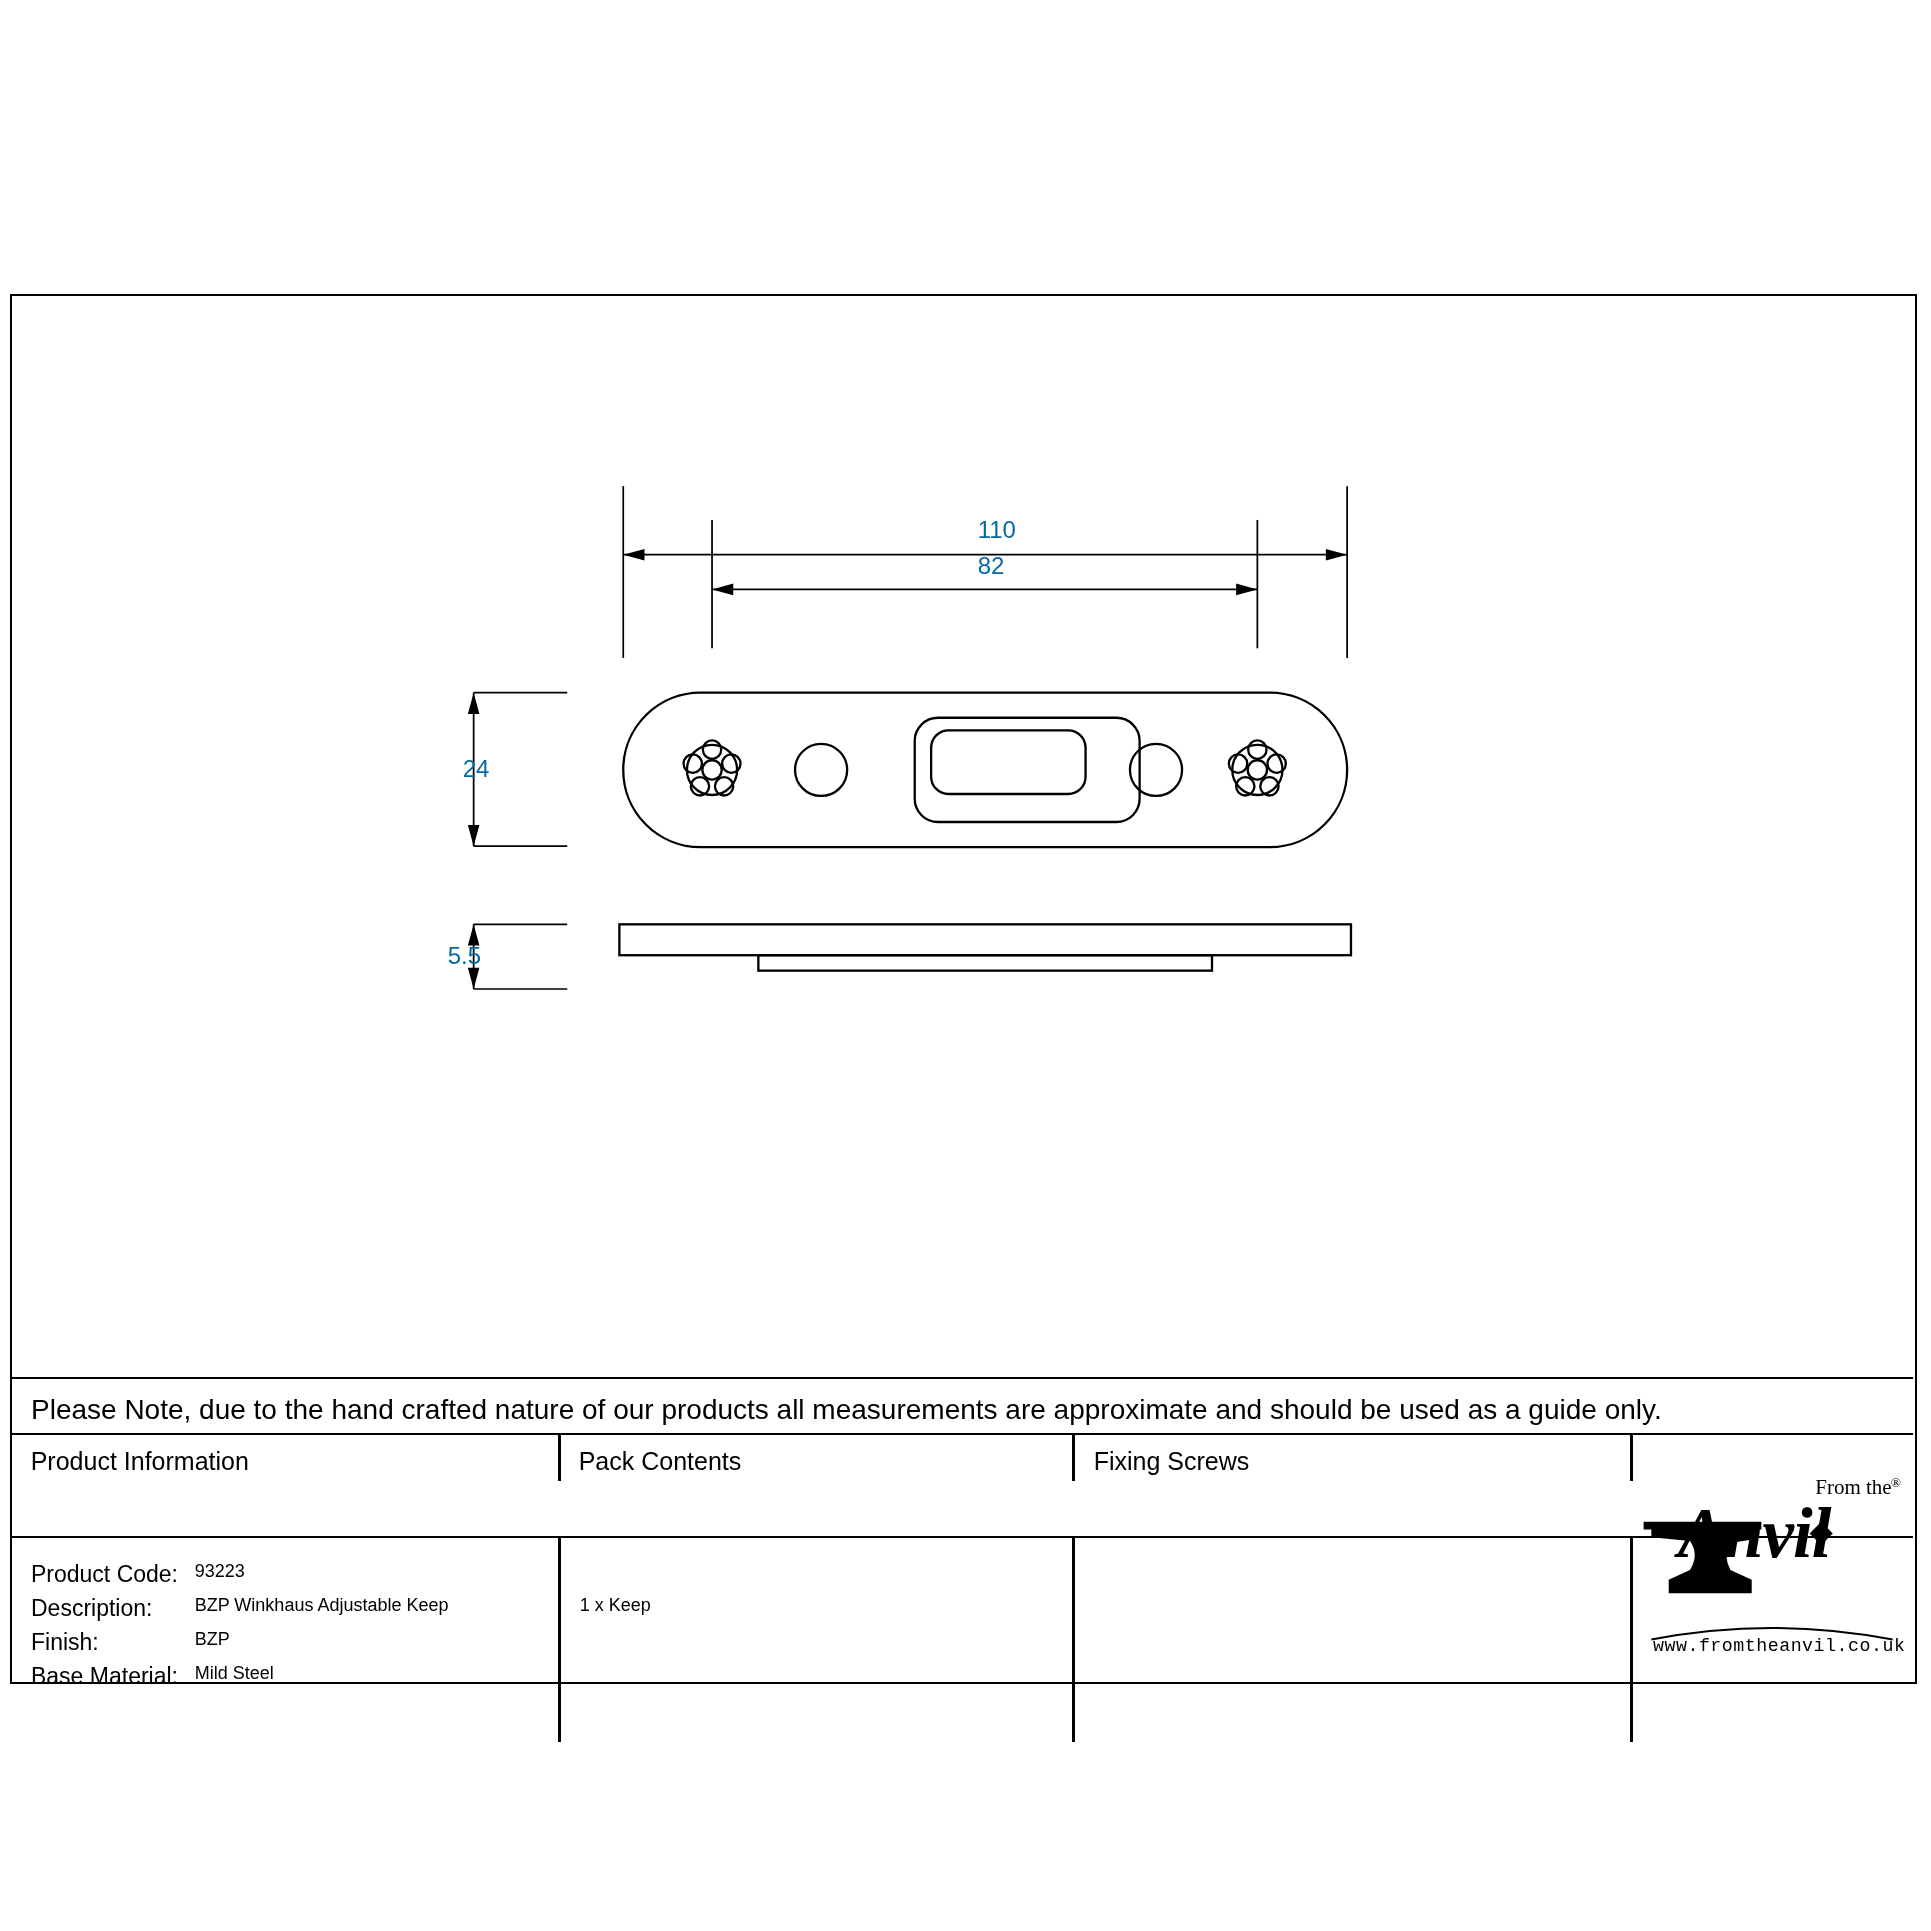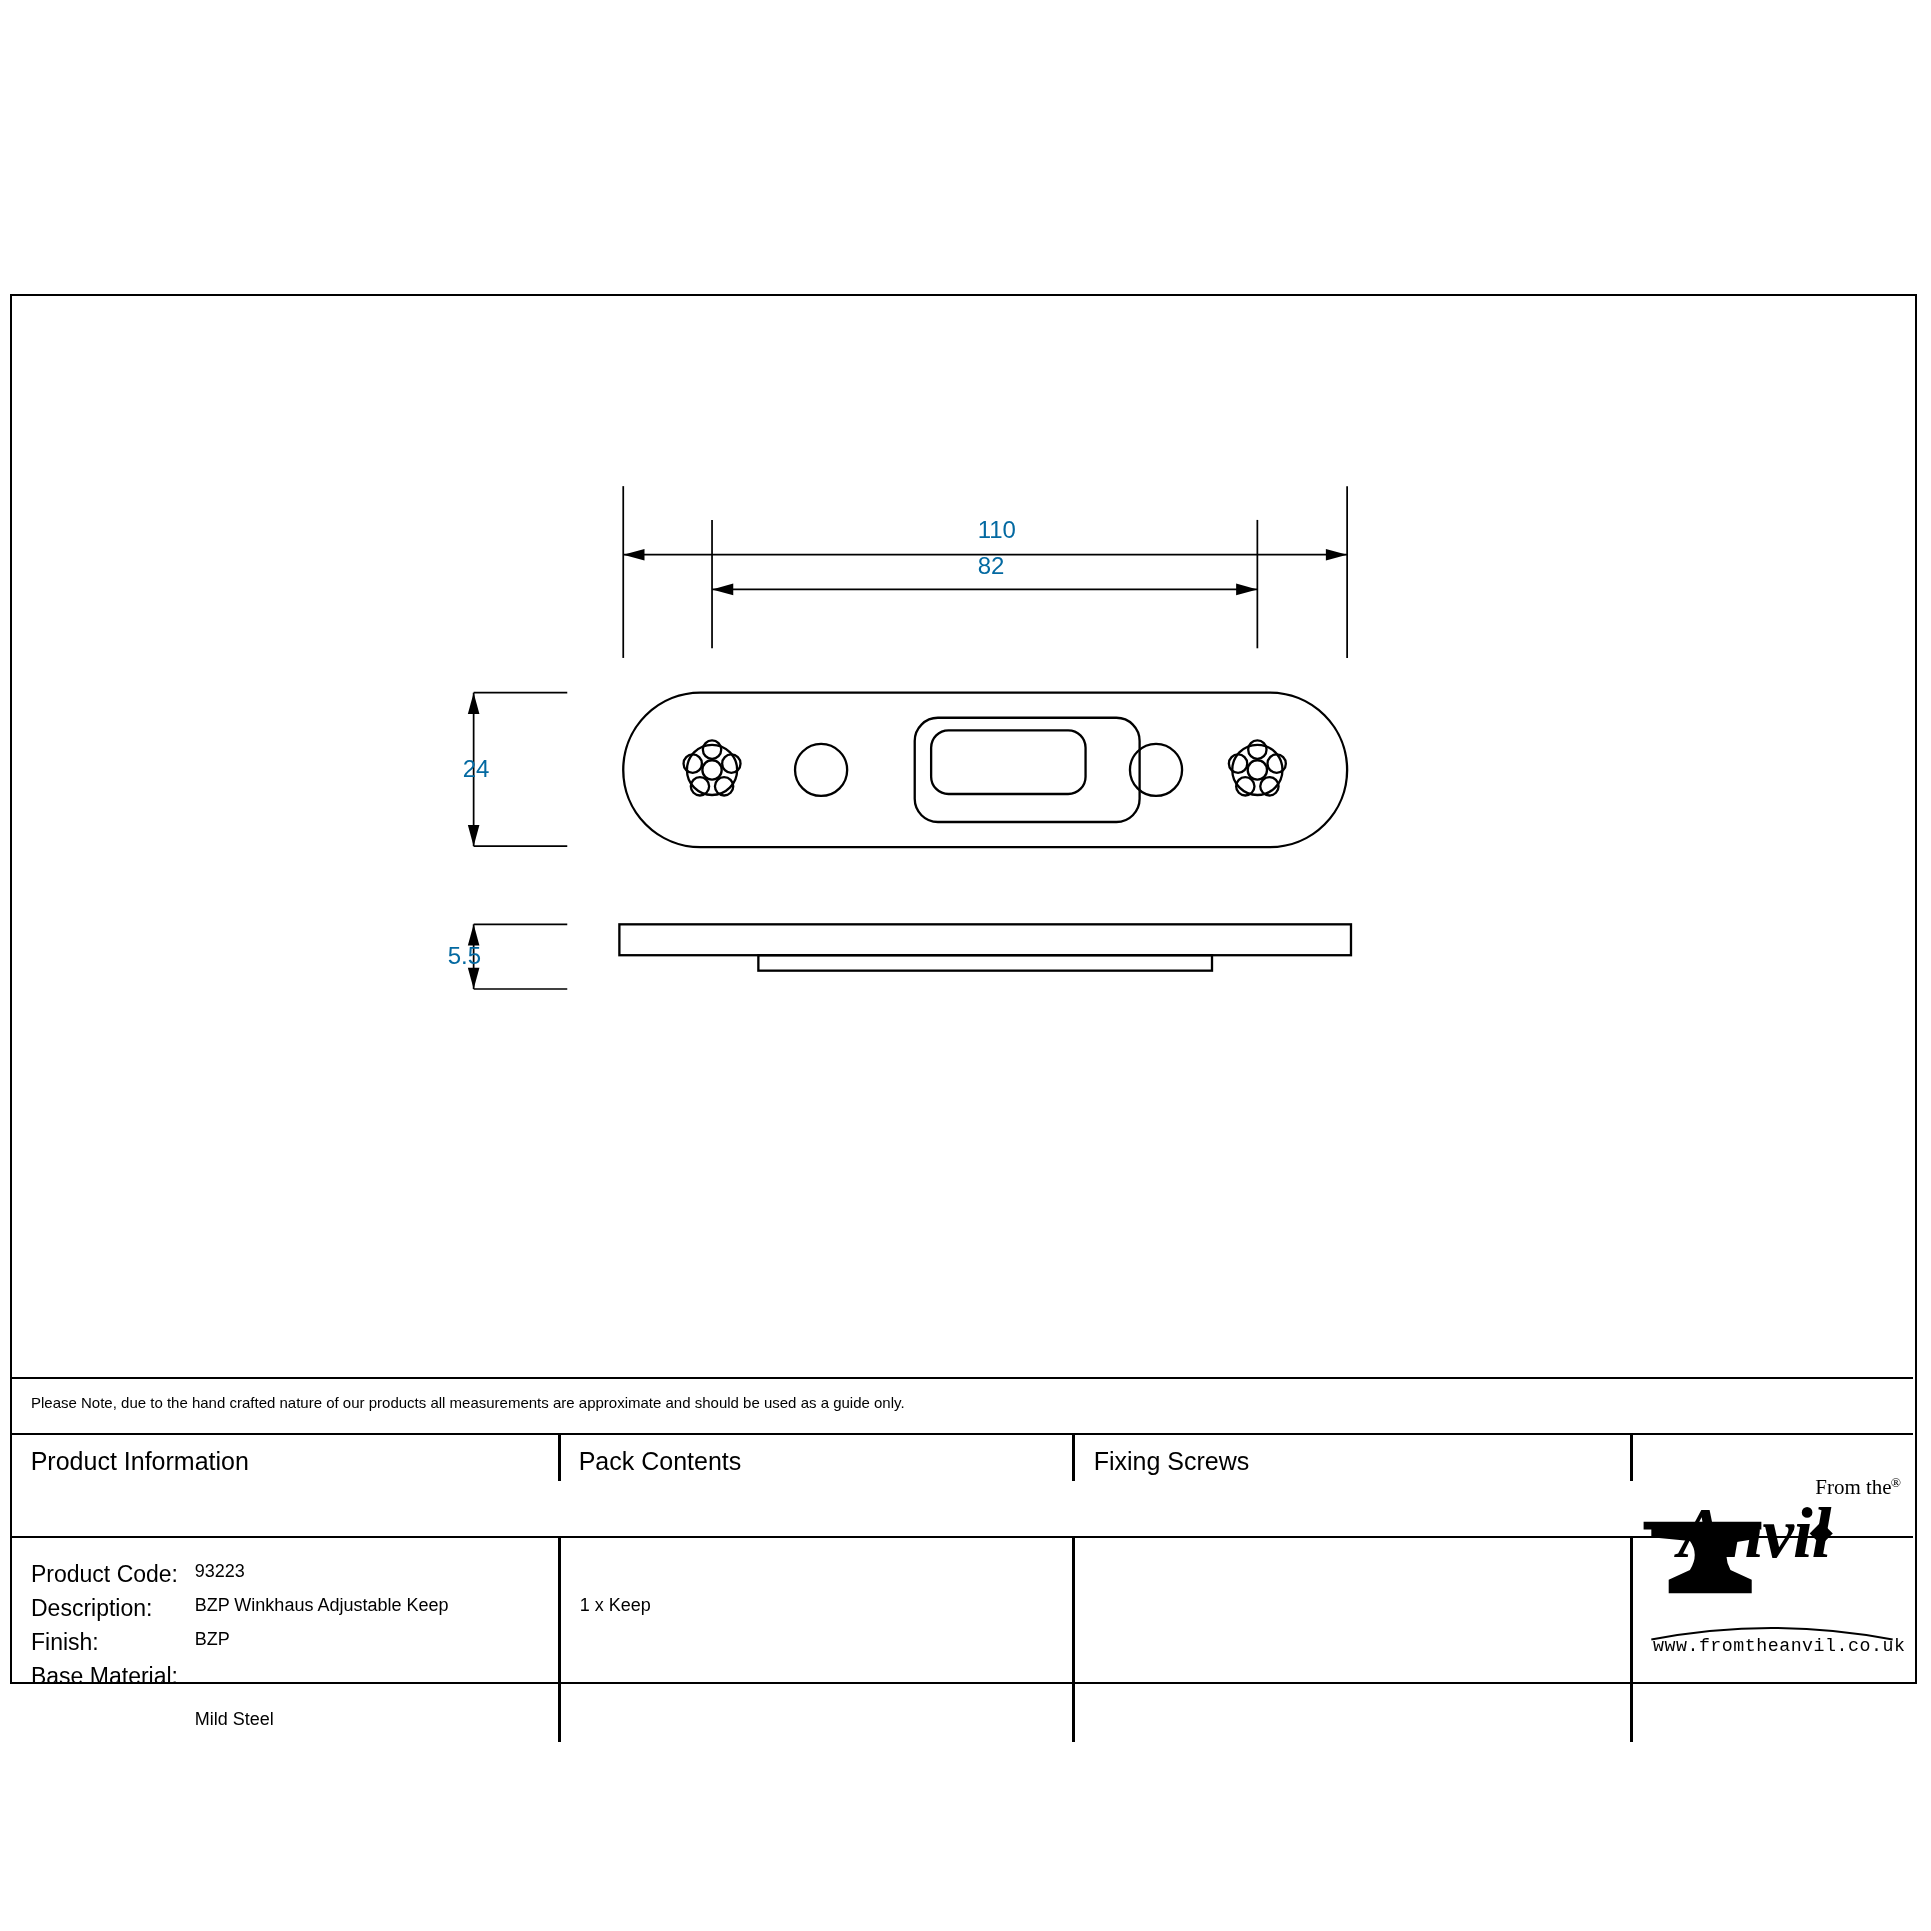--- a/index.html
+++ b/index.html
@@ -2,21 +2,21 @@
 <html><head>
 <meta charset="utf-8">
 <style>
   html,body{margin:0;padding:0;background:#ffffff;}
   body{width:1931px;height:1931px;font-family:"Liberation Sans",sans-serif;color:#000;}
   #sheet{position:absolute;left:9.7px;top:294px;width:1907px;height:1390px;border:2.9px solid #000;box-sizing:border-box;background:#fff;}
   #drawing{position:absolute;left:0;top:0;width:1901px;height:1081px;}
   .dimtext{position:absolute;font-size:24px;color:#0369a1;font-family:"Liberation Sans",sans-serif;}
   
   #notes{position:absolute;left:0;top:1081px;width:1901px;height:56px;border-top:2.9px solid #000;box-sizing:border-box;}
-  #notes .txt{position:absolute;left:19.3px;top:15.4px;font-size:15px;text-align:right;}
+  #notes .txt{position:absolute;left:19.3px;top:15.4px;font-size:28px;text-align:right;}
   
   #hdr{position:absolute;left:0;top:1137px;width:1901px;height:46px;border-top:2.9px solid #000;box-sizing:border-box;}
   .hcell{position:absolute;top:0;height:46px;box-sizing:border-box;}
   .hcell span{position:absolute;left:19px;top:11.6px;font-size:25px;}
   .vline{position:absolute;width:2.9px;background:#000;}
   
   #bodyrow{position:absolute;left:0;top:1240px;width:1901px;height:160px;border-top:2.9px solid #000;box-sizing:border-box;}
   .blabel{position:absolute;font-size:23px;}
   .bval{position:absolute;font-size:18px;}
   #logo{position:absolute;left:1618px;top:1137px;width:283px;height:250px;box-sizing:border-box;}
@@ -126,21 +126,21 @@
     <div class="blabel" style="left:19.3px;top:23px;">Product Code:</div>
     <div class="bval" style="left:183px;top:23px;">93223</div>
 
     <div class="blabel" style="left:19.3px;top:57px;">Description:</div>
     <div class="bval" style="left:183px;top:57px;">BZP Winkhaus Adjustable Keep</div>
 
     <div class="blabel" style="left:19.3px;top:91px;">Finish:</div>
     <div class="bval" style="left:183px;top:91px;">BZP</div>
 
     <div class="blabel" style="left:19.3px;top:125px;">Base Material:</div>
-    <div class="bval" style="left:183px;top:125px;margin-top:46px;">Mild Steel</div>
+    <div class="bval" style="left:183px;top:125px;">Mild Steel</div>
 
     <div class="bval" style="left:568px;top:21px;margin-top:36px;">1 x Keep</div>
   </div>
 
   <div id="logo">
     <div id="logoInner">
       <svg width="283" height="250" viewBox="0 0 293 259">
         <path d="M22 96 L128 96 L128 110 L104 114 Q96 128 104 142 L126 152 L126 166 L40 166 L40 152 L62 142 Q72 126 62 112 L22 108 Z" fill="#000"></path>
         <path d="M14 92 L136 92 L136 100 L14 100 Z" fill="#000"></path>
         <path d="M186 104 l12 -12 l12 12 l-12 12 z" fill="#000"></path>

